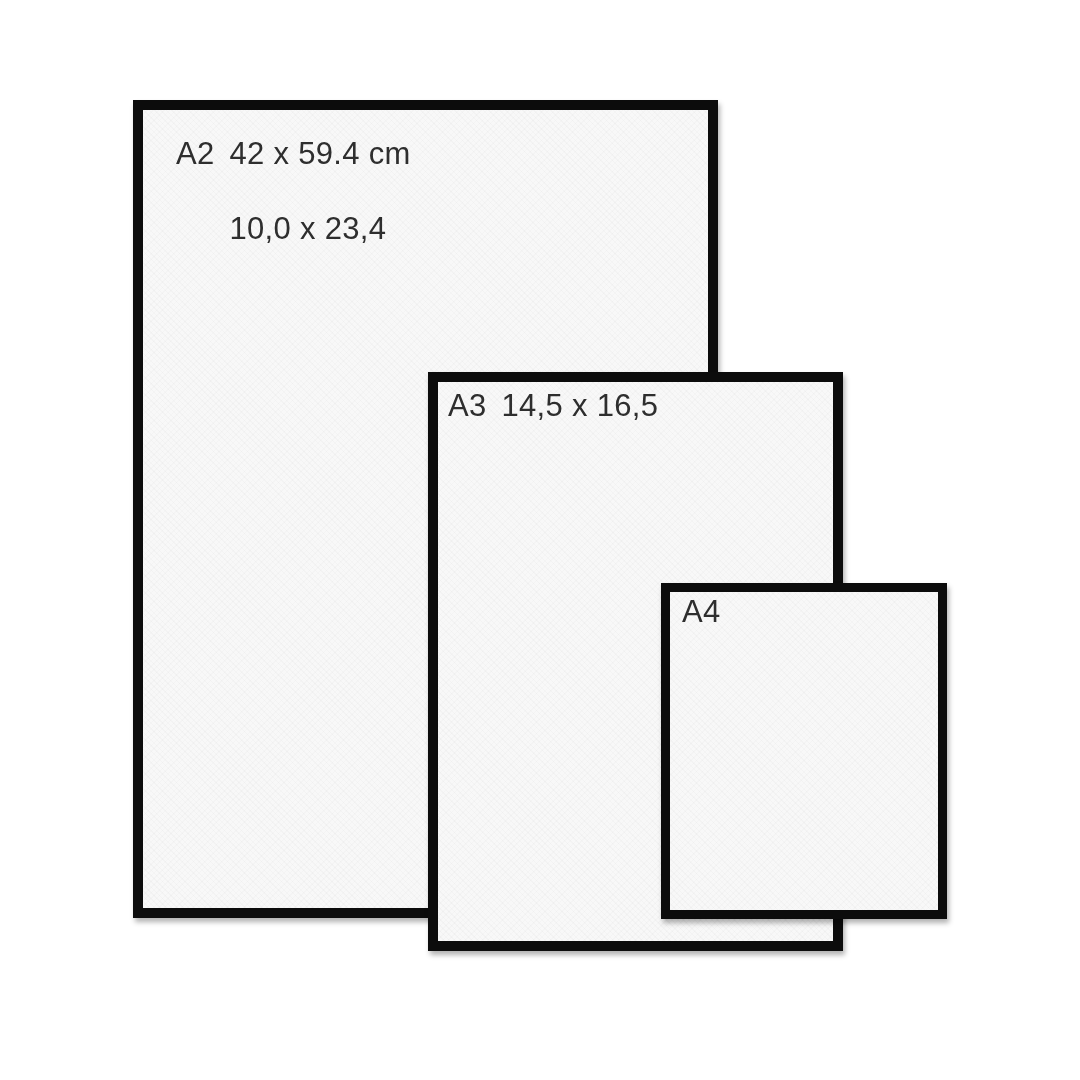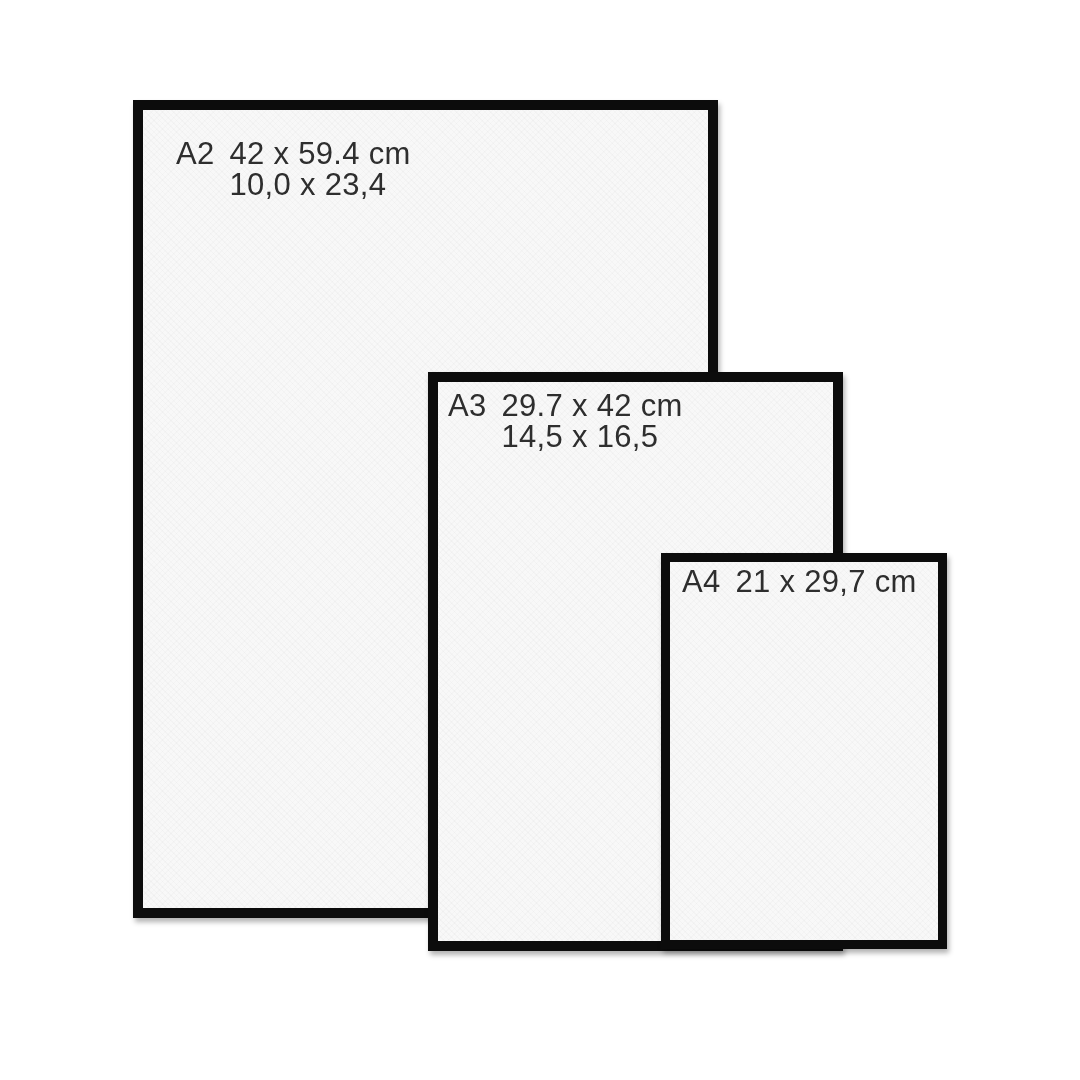--- a/index.html
+++ b/index.html
@@ -35,22 +35,22 @@
     border-width: 10px;
     z-index: 1;
   }
   .frame-a3 {
     left: 428px; top: 372px;
     width: 415px; height: 579px;
     border-width: 10px;
     z-index: 2;
   }
   .frame-a4 {
-    left: 661px; top: 553px;
-    width: 286px; height: 396px;
+    left: 661px; top: 583px;
+    width: 286px; height: 336px;
     border-width: 9px;
     z-index: 3;
   }
   .size-text {
     display: flex;
     align-items: flex-start;
     gap: 15px;
     font-size: 31px;
     line-height: 31px;
     letter-spacing: 0.3px;
@@ -60,20 +60,21 @@
   .frame-a2 .size-text { padding: 28px 0 0 33px; }
   .frame-a3 .size-text { padding: 8px 0 0 10px; }
   .frame-a4 .size-text { padding: 4px 0 0 12px; }
   .size-label {
     flex: 0 0 auto;
     text-align: right;
   }
   .size-lines {
     display: flex;
     flex-direction: column;
+    gap: 44px;
   }
 </style>
 </head>
 <body>
 
 <div class="canvas">
 
   <div class="frame frame-a2">
     <div class="size-text">
       <span class="size-label">A2</span>
@@ -81,28 +82,26 @@
         <span>42 x 59.4 cm</span>
         <span>10,0 x 23,4</span>
       </span>
     </div>
   </div>
 
   <div class="frame frame-a3">
     <div class="size-text">
       <span class="size-label">A3</span>
       <span class="size-lines">
-        <span>29.7 x 42 cm</span>
         <span>14,5 x 16,5</span>
       </span>
     </div>
   </div>
 
   <div class="frame frame-a4">
     <div class="size-text">
       <span class="size-label">A4</span>
       <span class="size-lines">
-        <span>21 x 29,7 cm</span>
       </span>
     </div>
   </div>
 
 </div>
 
 </body></html>

